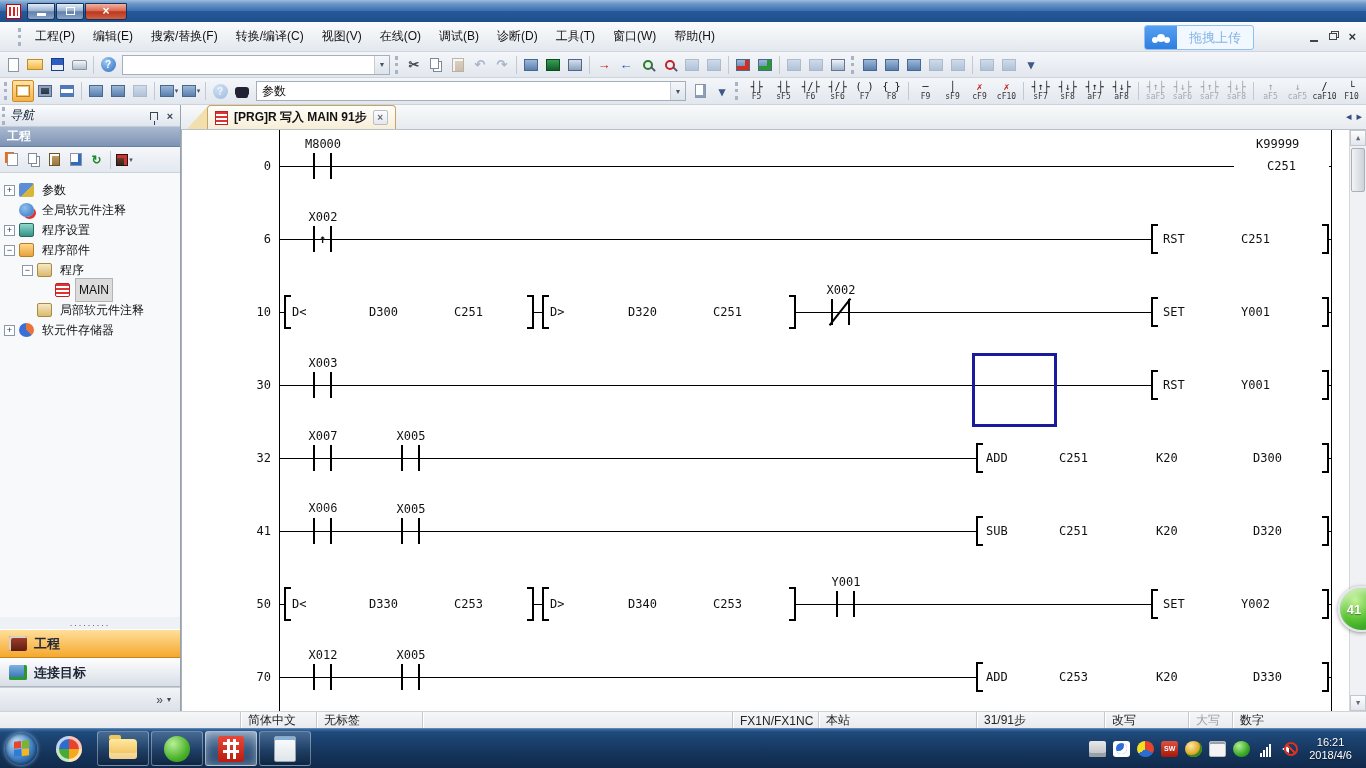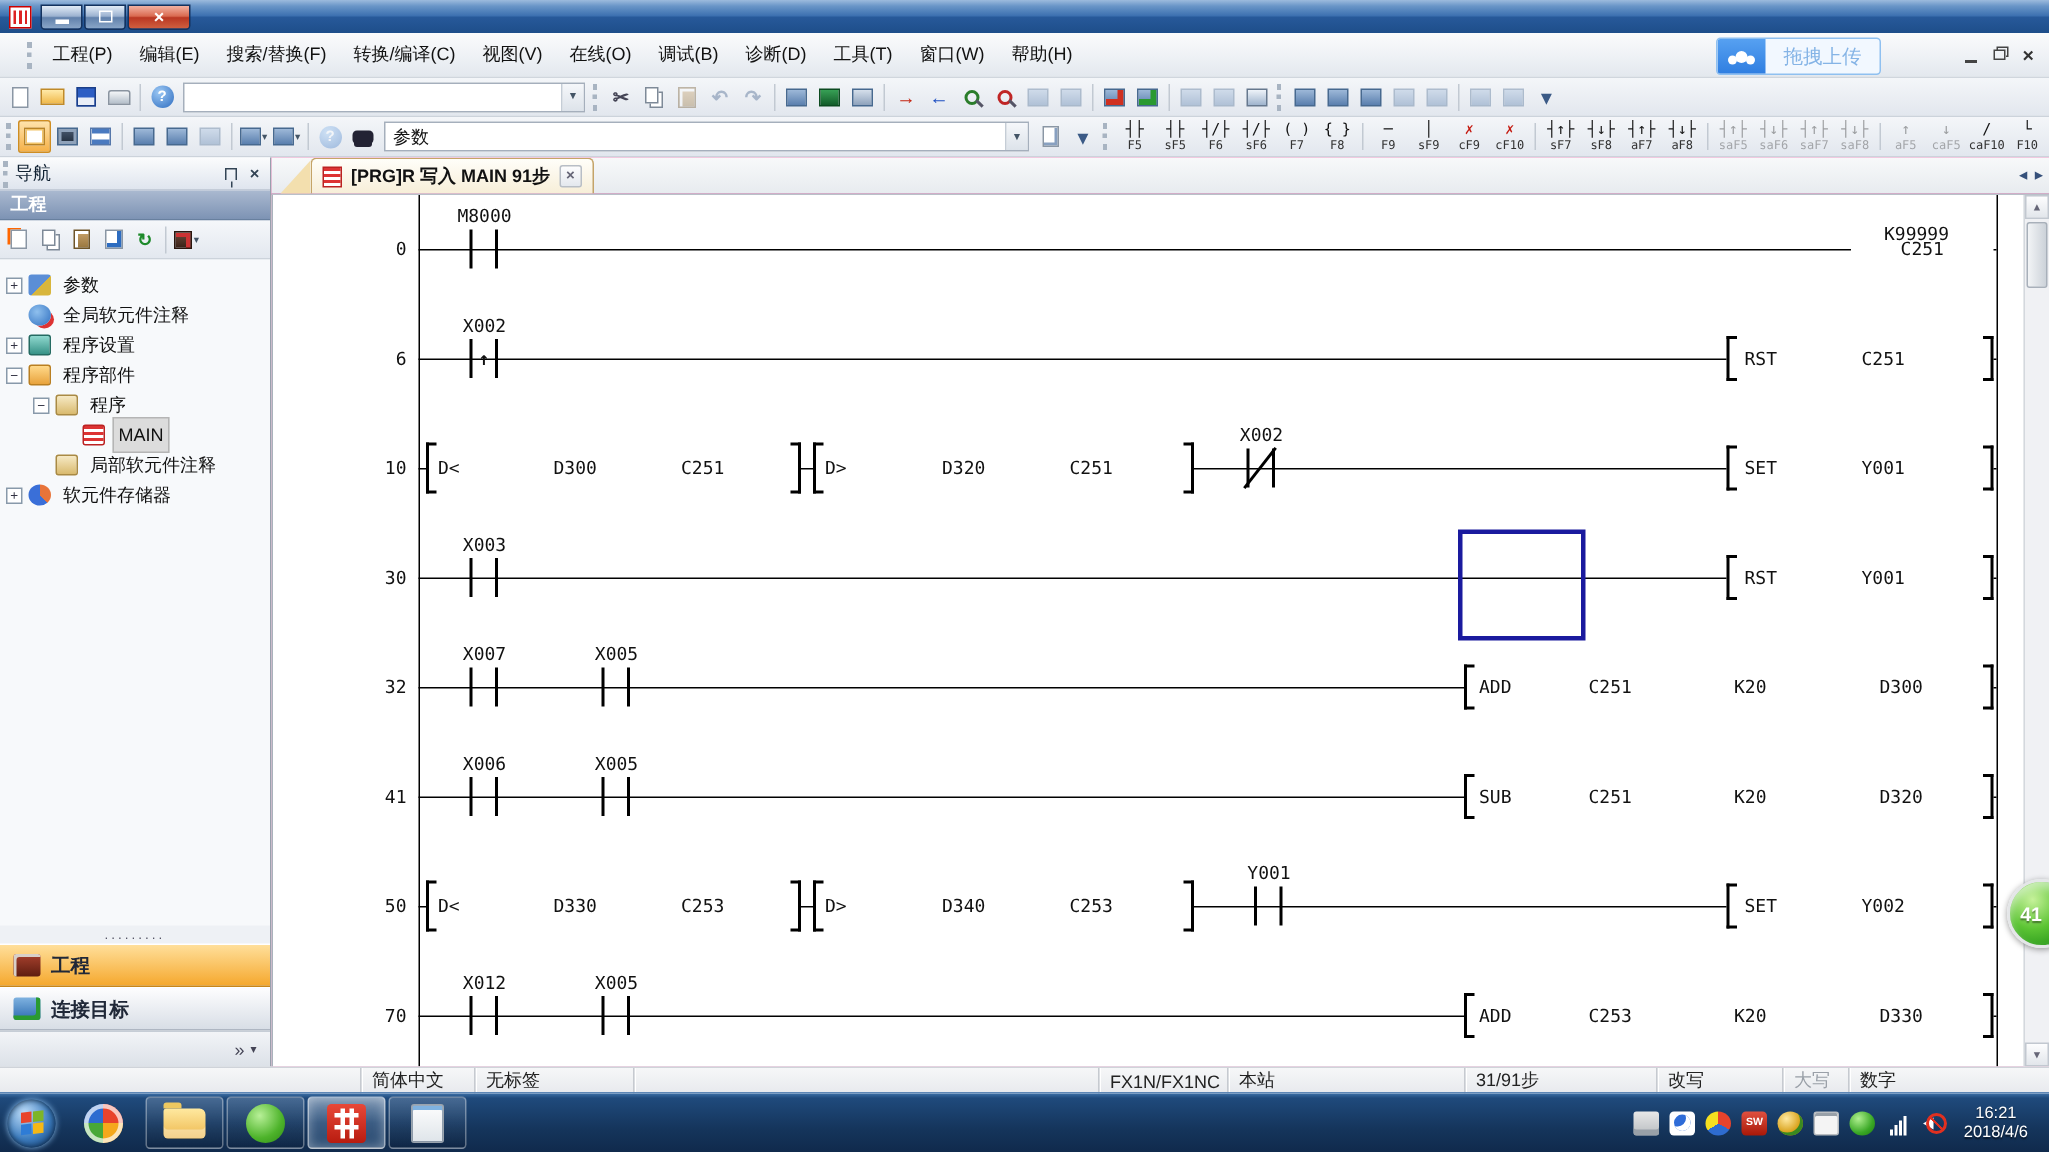--- a/index.html
+++ b/index.html
@@ -78,21 +78,21 @@
 .fk{width:27px;height:24px;display:flex;flex-direction:column;align-items:center;justify-content:center;flex:none;font-family:"DejaVu Sans Mono",monospace;}
 .fk .fg{font-size:10px;line-height:10px;color:#111;}
 .fk .fl{font-size:8px;line-height:9px;color:#333;}
 .fk.red .fg{color:#c41a10;font-weight:bold;}
 .fk.dis{opacity:.38;}
 .tb-spacer{flex:1;}
 
 
 #main{display:flex;height:606px;}
 #nav{width:181px;background:#eef1f5;border-right:1px solid #98a0ac;display:flex;flex-direction:column;flex:none;}
-.nav-head{height:22px;display:flex;align-items:center;background:linear-gradient(#fbfcfd,#dfe5ee);border-bottom:1px solid #c4ccd8;color:#123;padding-right:4px;}
+.nav-head{height:22px;display:flex;align-items:center;background:linear-gradient(#fbfcfd,#dfe5ee);border-bottom:1px solid #c4ccd8;color:#123;padding-right:4px;font-style:italic;}
 .nav-head .nh-title{flex:1;}
 .pin{width:8px;height:8px;border:1px solid #345;border-bottom:none;position:relative;margin-right:9px;}
 .pin::after{content:"";position:absolute;left:3px;top:8px;width:1px;height:4px;background:#345;}
 .nh-x{font-size:11px;font-weight:bold;color:#345;margin-right:3px;}
 .nav-sec{height:20px;background:linear-gradient(#aab9d0,#7d93b4);color:#fff;font-weight:bold;display:flex;align-items:center;padding-left:7px;border-bottom:1px solid #68809f;}
 .nav-tools{height:26px;display:flex;align-items:center;background:linear-gradient(#f5f7fa,#e3e8ef);border-bottom:1px solid #ccd3db;padding-left:2px;}
 .nav-tools .tbi{width:21px;height:21px;}
 .ic-nav-new .sh{width:11px;height:13px;background:#fff;border:1px solid #8a96a4;box-shadow:-3px -2px 0 -1px #f60;}
 .ic-nav-copy .sh{width:9px;height:11px;background:#fff;border:1px solid #7e8a98;box-shadow:3px 3px 0 -1px #fff,3px 3px 0 0 #7e8a98;margin:-3px 0 0 -3px;}
 .ic-nav-paste .sh{width:11px;height:13px;background:linear-gradient(#c9a26b,#9a7840);border:1px solid #6e5428;box-shadow:inset 2px 2px 0 #fff;}
@@ -146,21 +146,21 @@
 .clabel{position:absolute;top:7px;transform:translateX(-50%);font-size:12px;white-space:nowrap;}
 .blk{position:absolute;background:#fff;}
 .brk{position:absolute;top:0;bottom:0;width:7px;}
 .brk-l{left:0;border-left:2px solid #000;border-top:2px solid #000;border-bottom:2px solid #000;}
 .brk-r{right:0;border-right:2px solid #000;border-top:2px solid #000;border-bottom:2px solid #000;}
 .btxt{position:absolute;top:50%;transform:translateY(-50%);font-size:12px;white-space:nowrap;}
 .coil .arc{position:absolute;top:0;width:16px;height:100%;border:2px solid transparent;border-radius:50%;}
 .arc-l{left:0;border-left-color:#000;}
 .arc-r{right:0;border-right-color:#000;}
 .coil-t{left:50%;transform:translate(-50%,-50%);}
-.above{position:absolute;top:7px;font-size:12px;margin-top:12px;}
+.above{position:absolute;top:7px;font-size:12px;}
 #edit-cursor{position:absolute;border:3px solid #1a1a9e;z-index:5;}
 .vscroll{position:absolute;right:0;top:0;bottom:0;width:17px;background:#f0f1f4;border-left:1px solid #d4d8dd;z-index:6;}
 .vs-btn{height:16px;display:flex;align-items:center;justify-content:center;font-size:7px;color:#667;background:linear-gradient(#fdfdfe,#e2e6eb);border:1px solid #c2c8d0;}
 .vs-btn.dn{position:absolute;bottom:0;left:0;right:0;}
 .vs-thumb{position:absolute;left:1px;right:1px;top:18px;height:44px;background:linear-gradient(90deg,#f2f4f6,#ccd2d9);border:1px solid #a8b0ba;border-radius:2px;}
 
 
 #statusbar{height:17px;background:linear-gradient(#f6f7f8,#e8eaee);border-top:1px solid #cfd3d9;position:relative;font-size:12px;color:#222;}
 .st-cell{position:absolute;top:0;height:17px;display:flex;align-items:center;padding-left:7px;border-left:1px solid #c6cad0;box-shadow:inset 1px 0 0 #fff;}
 .st-cell.dim{color:#9aa0a8;}
@@ -718,21 +718,21 @@
             <div class="btxt" style="left: 277px;">D300</div>
           </div>
         </div>
         <div class="rung" style="top: 365px;">
           <div class="stepnum">41</div>
           <div class="rline"></div>
           <div class="cwrap" style="left: 131px;">
             <div class="cbar" style="left: 0px;"></div>
             <div class="cbar" style="left: 17px;"></div>
           </div>
-          <div class="clabel" style="left: 141px;">X006</div>
+          <div class="clabel" style="left: 141px; font-family: Liberation Mono, monospace;">X006</div>
           <div class="cwrap" style="left: 219px;">
             <div class="cbar" style="left: 0px;"></div>
             <div class="cbar" style="left: 17px;"></div>
           </div>
           <div class="clabel" style="left: 229px;">X005</div>
           <div class="blk" style="left: 794px; width: 353px; top: 21px; height: 30px;">
             <div class="brk brk-l"></div>
             <div class="brk brk-r"></div>
             <div class="btxt" style="left: 10px;">SUB</div>
             <div class="btxt" style="left: 83px;">C251</div>

